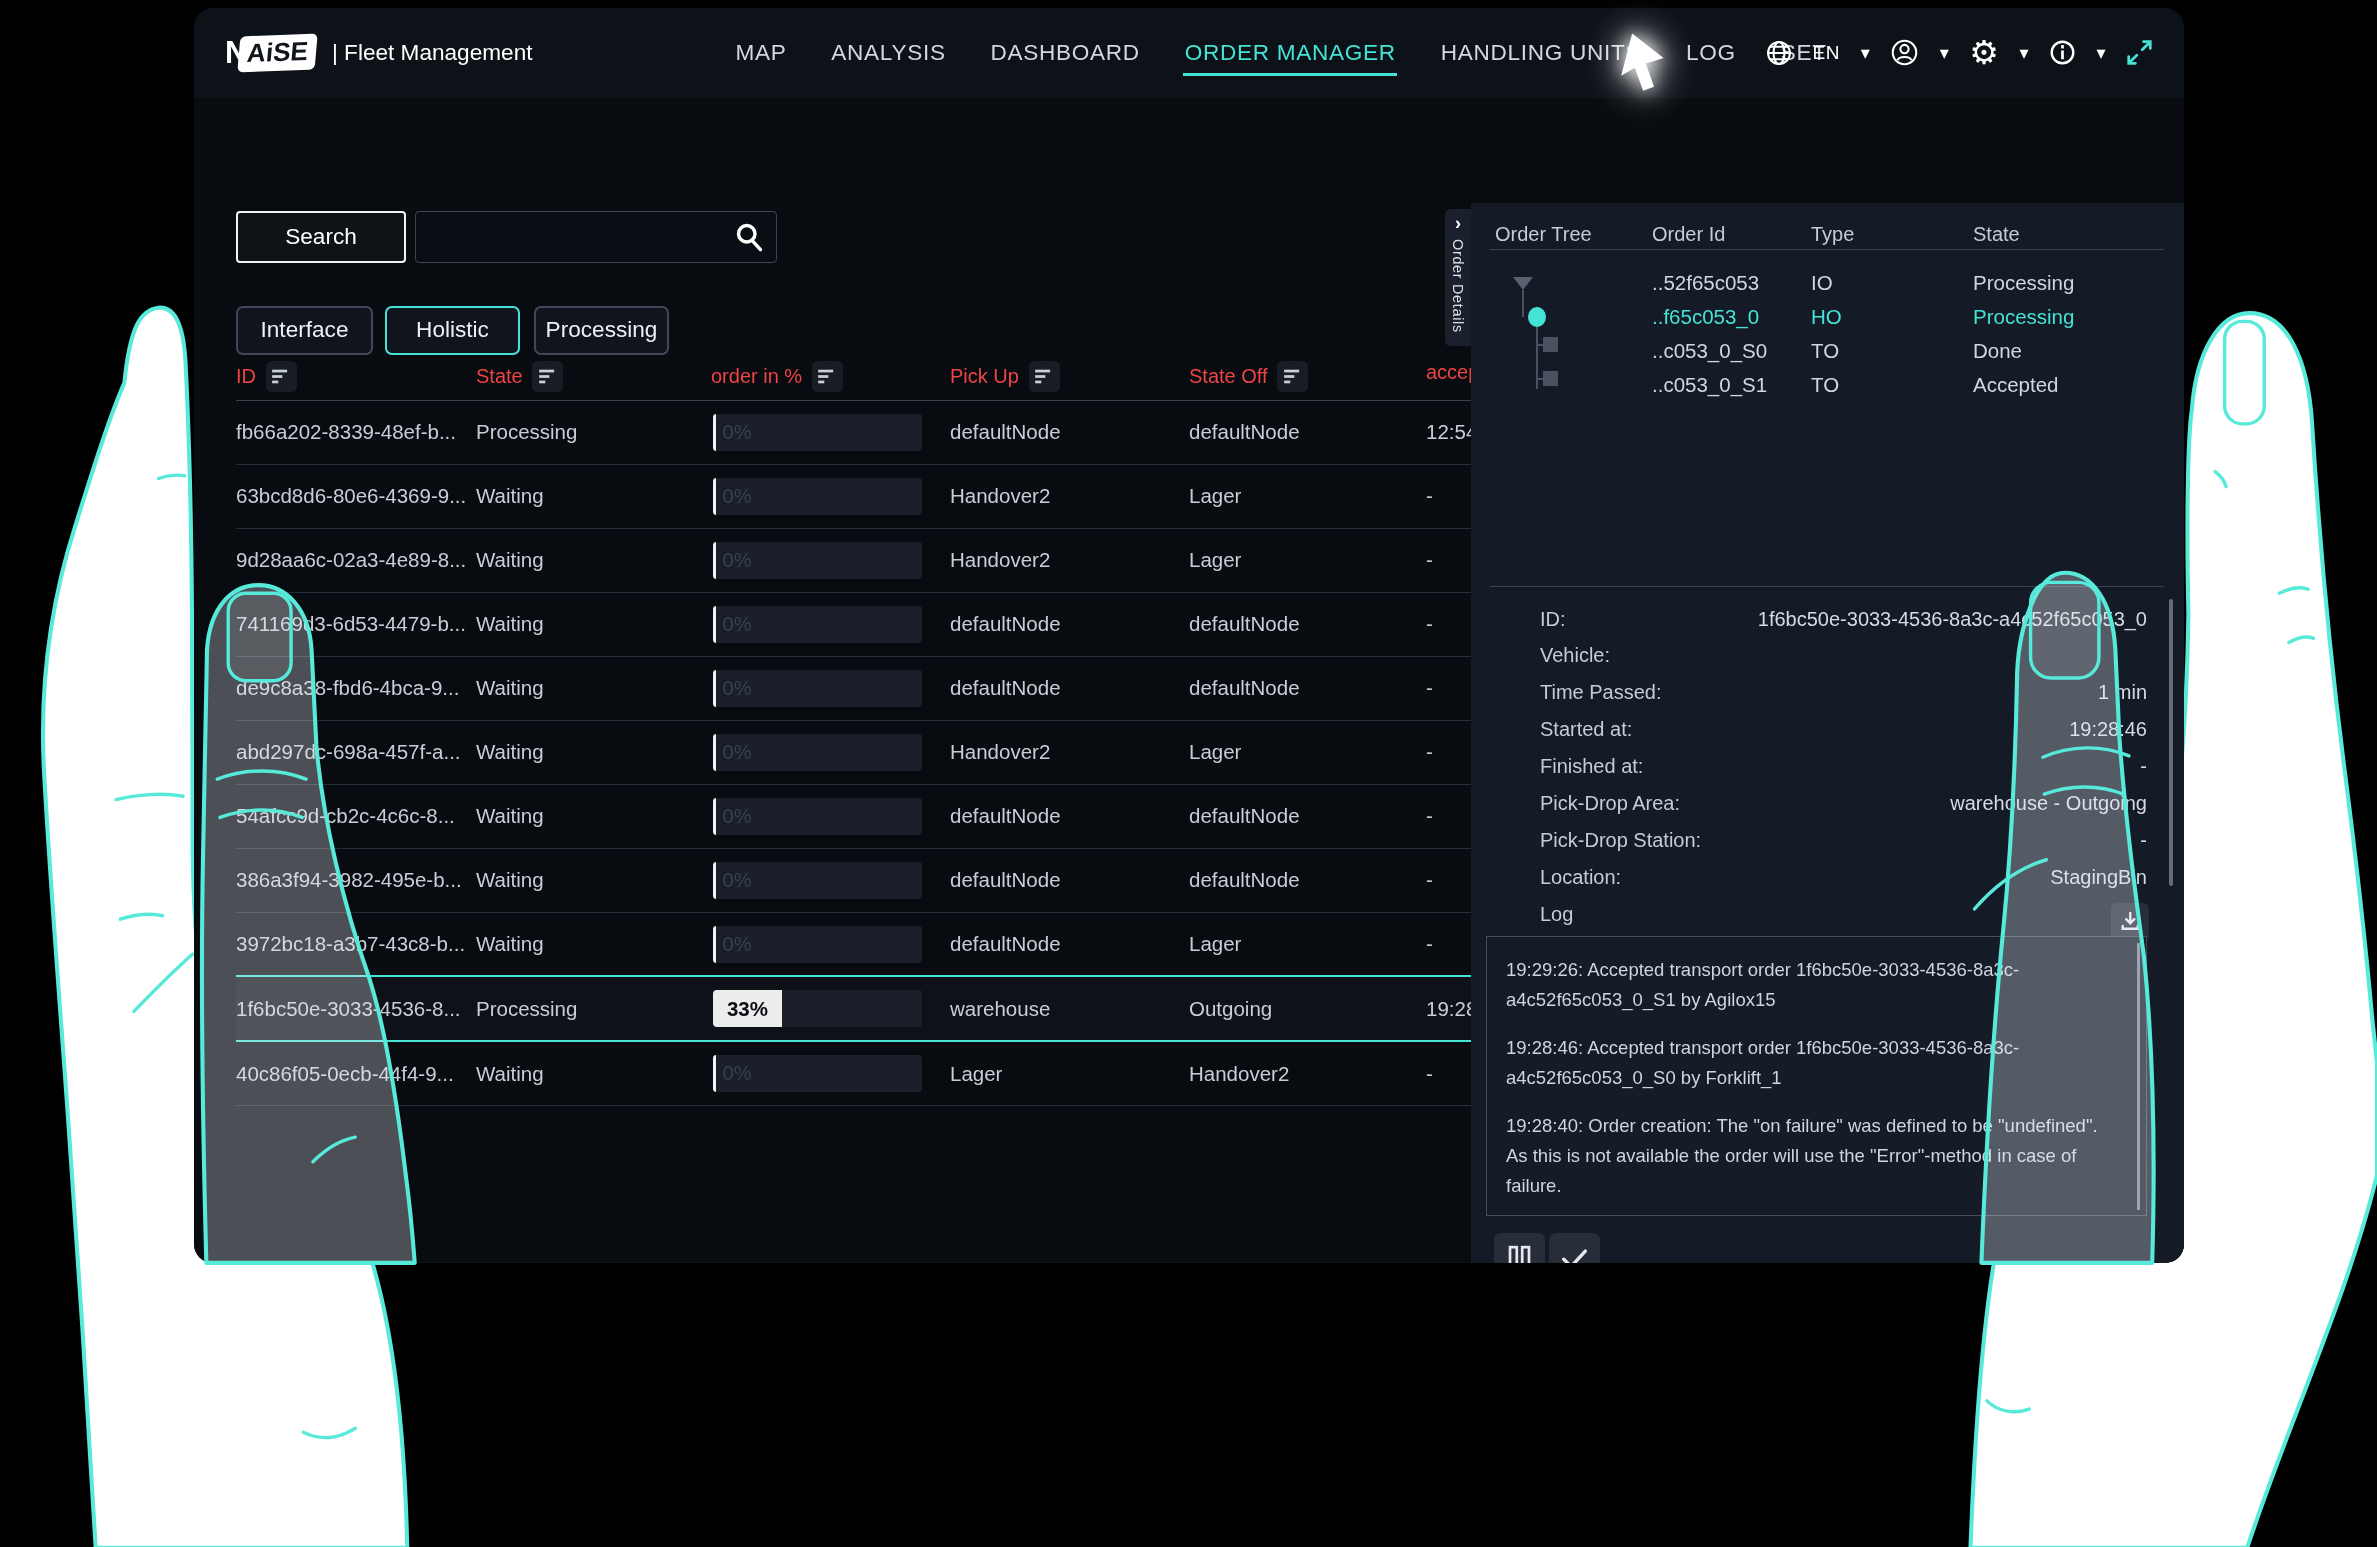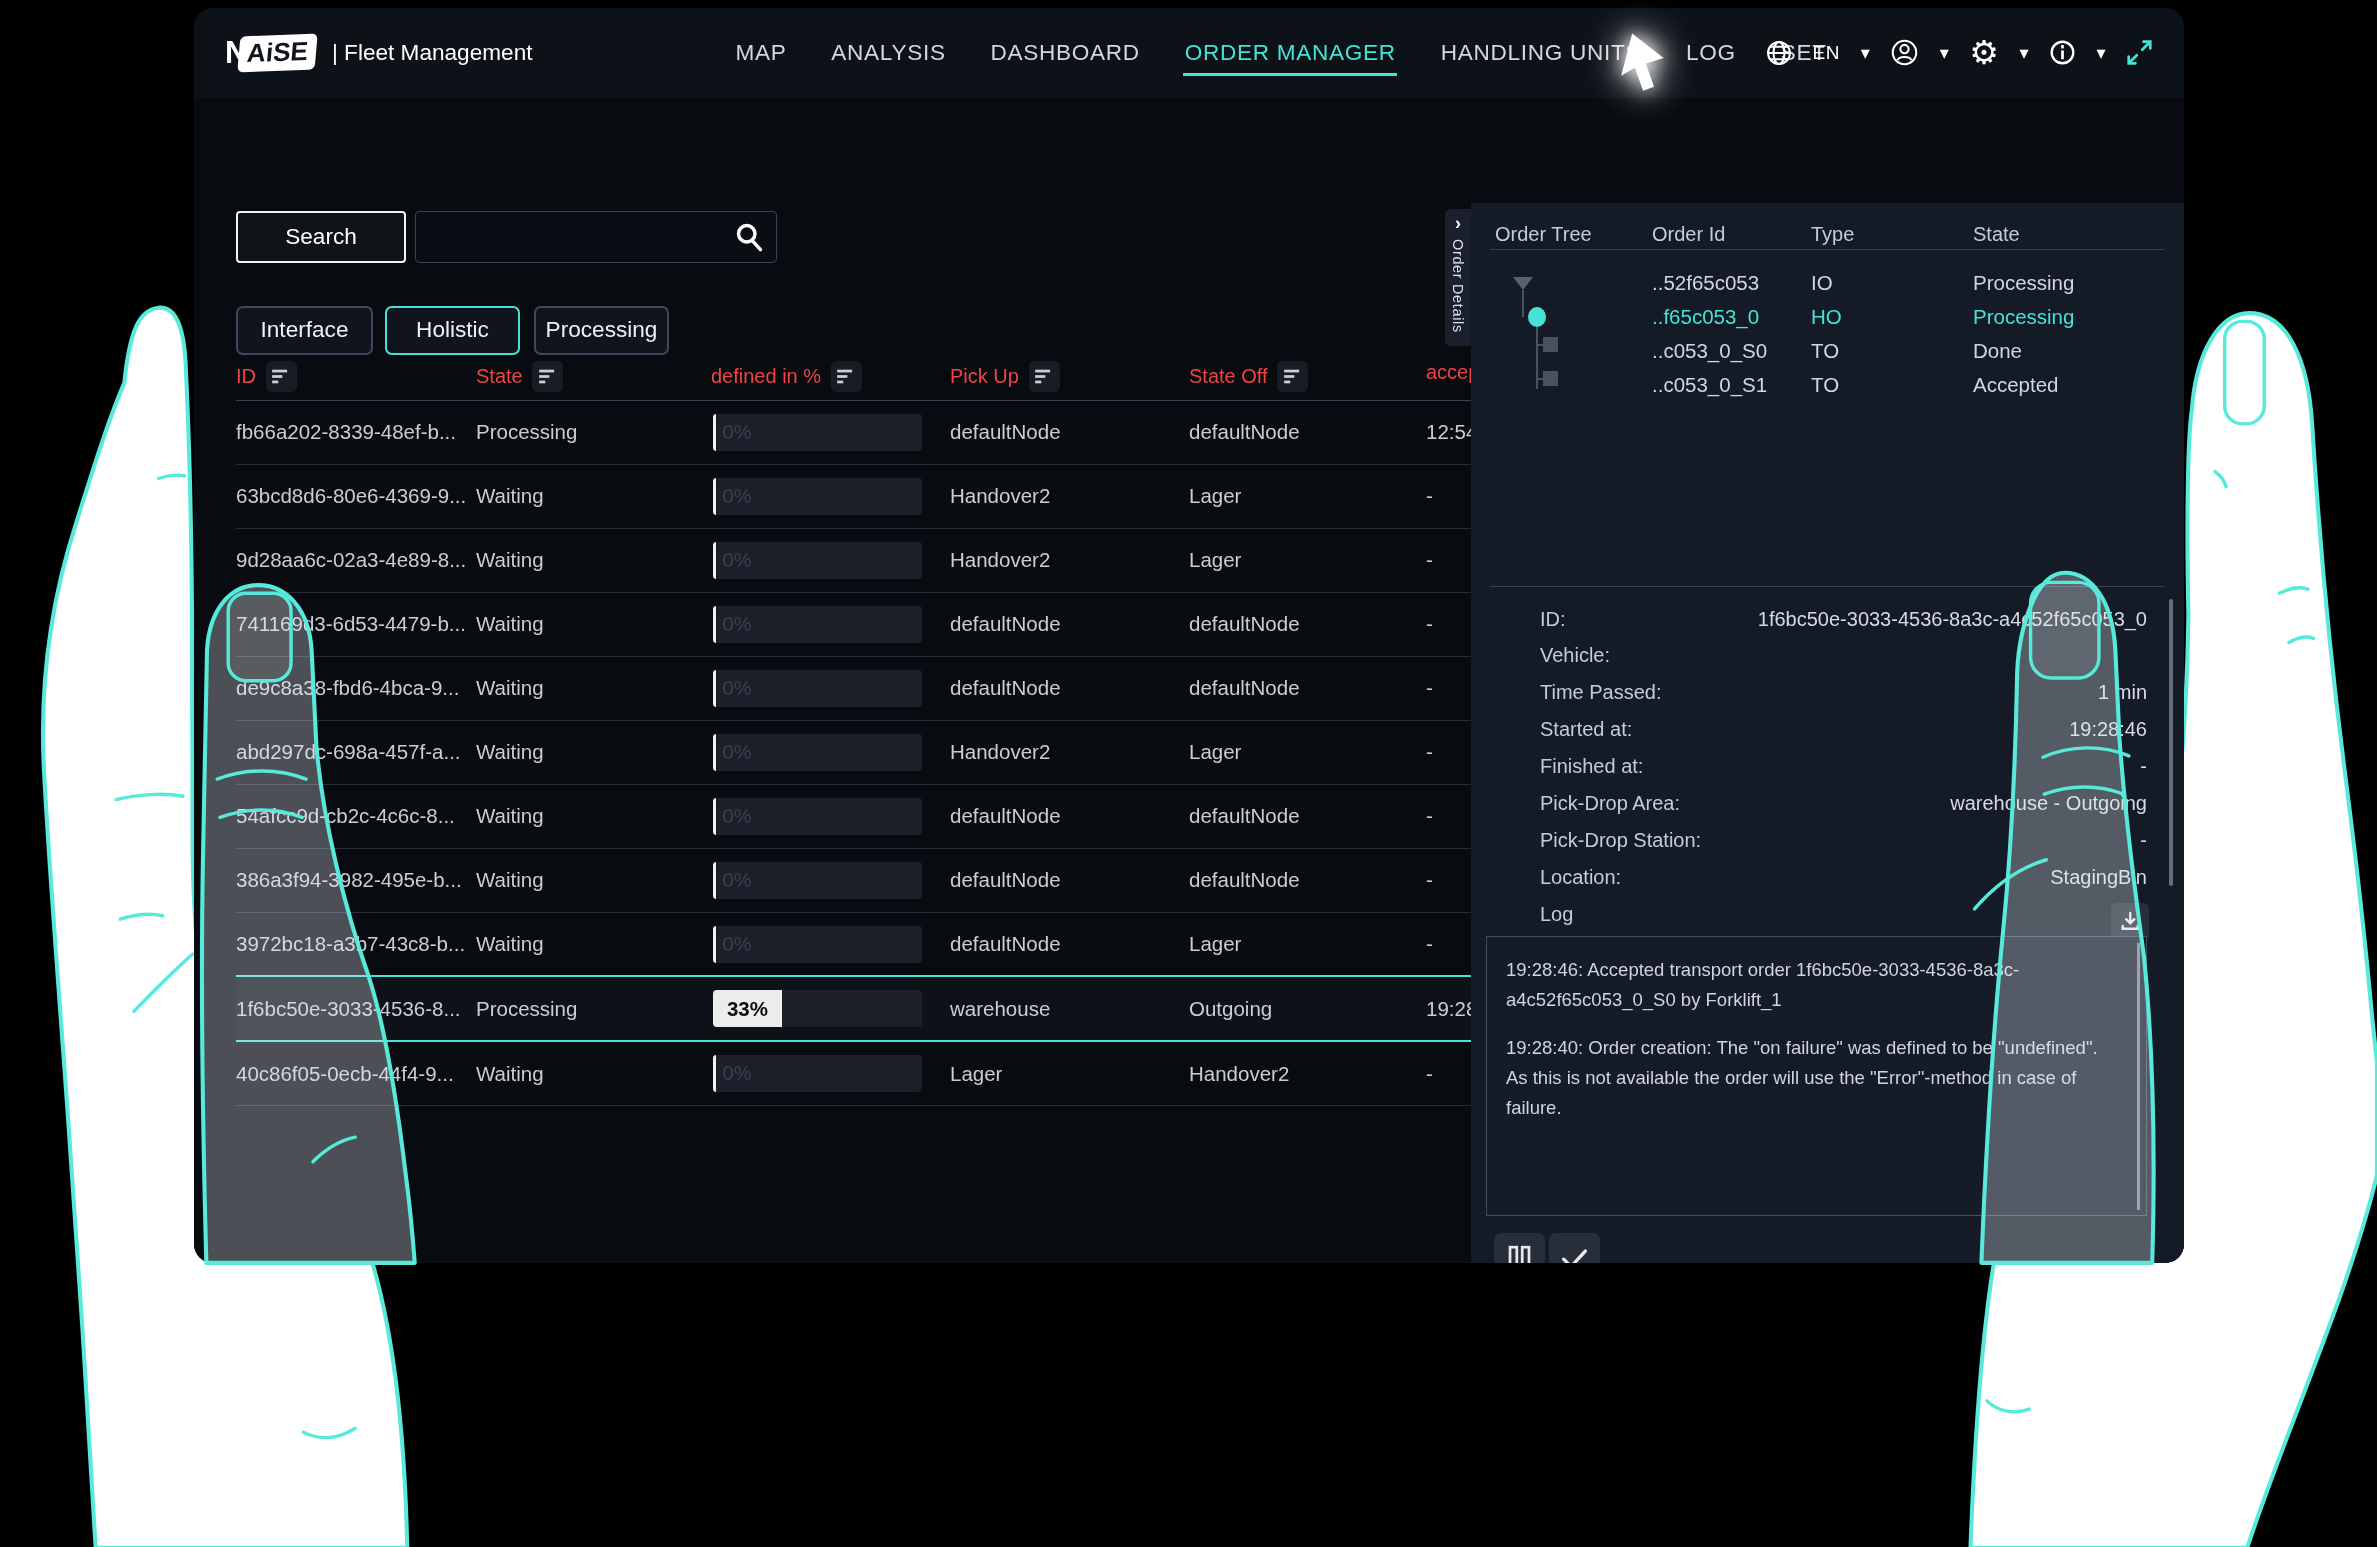--- a/index.html
+++ b/index.html
@@ -230,21 +230,21 @@
                 <svg width="18" height="15" viewBox="0 0 26 22">
                   <g fill="#c9cfd8">
                     <rect x="0" y="1" width="22" height="4"></rect>
                     <rect x="0" y="9" width="15" height="4"></rect>
                     <rect x="0" y="17" width="9" height="4"></rect>
                   </g>
                 </svg>
               </span>
             </div>
             <div class="th" style="left: 475px;">
-              <span>defined in %</span>
+              <span>order in %</span>
               <span class="sort-btn">
                 <svg width="18" height="15" viewBox="0 0 26 22">
                   <g fill="#c9cfd8">
                     <rect x="0" y="1" width="22" height="4"></rect>
                     <rect x="0" y="9" width="15" height="4"></rect>
                     <rect x="0" y="17" width="9" height="4"></rect>
                   </g>
                 </svg>
               </span>
             </div>
@@ -469,20 +469,21 @@
         <div class="df-label" style="top:700px;">Log</div>
         <div id="dl-btn" class="abs">
           <svg width="20.5" height="20.5" viewBox="0 0 30 30" fill="none" stroke="#e6e9ee" stroke-width="3.5" stroke-linecap="round">
             <path d="M15,3 L15,17 M9,12 L15,18 L21,12"></path>
               <path d="M4,22 L4,26 L26,26 L26,22"></path>
           </svg>
         </div>
         <div id="details-scrollbar" class="abs"></div>
 
         <div id="log-box" class="abs">
+            <div class="log-entry">19:29:26: Accepted transport order 1f6bc50e-3033-4536-8a3c-a4c52f65c053_0_S1 by Agilox15</div>
             <div class="log-entry">19:28:46: Accepted transport order 1f6bc50e-3033-4536-8a3c-a4c52f65c053_0_S0 by Forklift_1</div>
             <div class="log-entry">19:28:40: Order creation: The "on failure" was defined to be "undefined". As this is not available the order will use the "Error"-method in case of failure.</div>
           </div>
         <div id="log-scrollbar" class="abs"></div>
 
         <div class="act-btn" style="left:22.6px;">
           <svg width="23" height="26" viewBox="0 0 34 38" fill="none" stroke="#e6e9ee" stroke-width="4">
             <rect x="3" y="3" width="10" height="32"></rect>
               <rect x="21" y="3" width="10" height="32"></rect>
           </svg>

